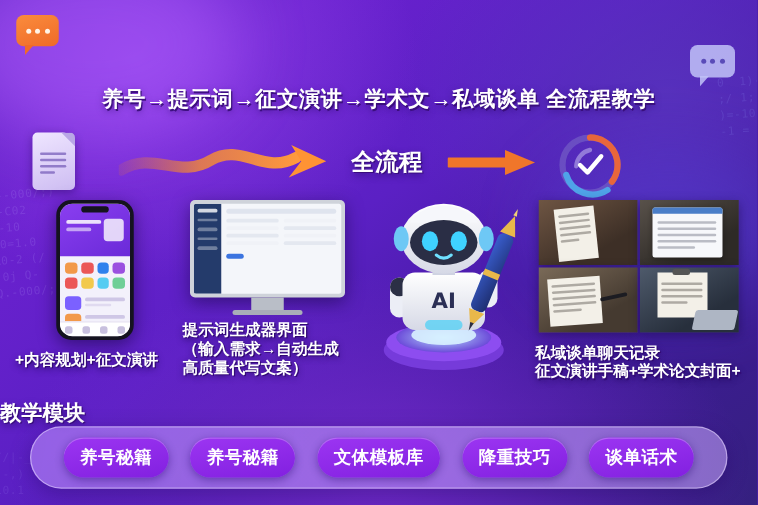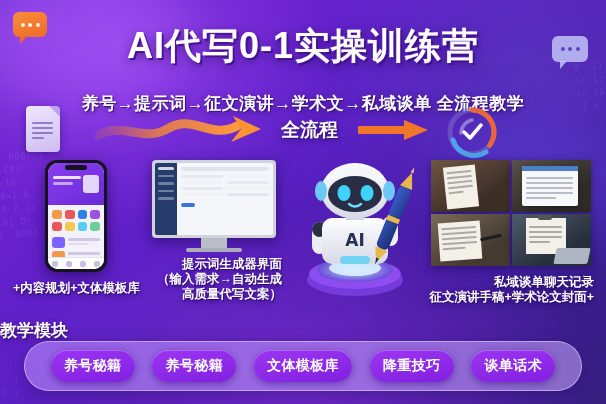--- a/index.html
+++ b/index.html
@@ -81,21 +81,20 @@
     position:absolute; left:0; right:0; top:22px; text-align:center;
     color:#ffffff; font-size:36px; font-weight:bold;
     letter-spacing:1px;
     text-shadow:0 0 1px #a15cff, 2px 2px 0 rgba(60,15,130,.85),
                 0 3px 10px rgba(40,8,100,.7);
   }
   .subhead {
     position:absolute; left:0; right:0; top:68px; text-align:center;
     color:#ffffff; font-size:17px; font-weight:bold; letter-spacing:.5px;
     text-shadow:1px 1px 0 rgba(55,12,120,.9), 0 2px 6px rgba(40,8,100,.6);
-    margin-top:24px;
   }
 
   
   .band { position:absolute; left:0; right:0; top:100px; height:62px; }
   .doc-icon {
     position:absolute; left:26px; top:6px;
     width:34px; height:46px; border-radius:4px 10px 4px 4px;
     background:linear-gradient(160deg,#efe6ff,#cdbcf2);
     box-shadow:0 2px 8px rgba(30,5,80,.45);
   }
@@ -120,21 +119,21 @@
     text-shadow:1px 1px 0 rgba(55,12,120,.9), 0 2px 6px rgba(30,6,90,.6);
   }
   .arrow2 { position:absolute; left:358px; top:19px; }
   .ring { position:absolute; left:443px; top:3px; }
 
   
   .cards { position:absolute; left:0; right:0; top:160px; height:150px; }
 
   .cap {
     color:#ffffff; font-weight:bold; font-size:12.5px; line-height:15px;
-    text-align:right;
+    text-align:left;
     text-shadow:1px 1px 0 rgba(50,10,115,.95), 0 2px 5px rgba(30,6,90,.7);
   }
 
   
   .phone-col { position:absolute; left:12px; top:0; width:128px; }
   .phone {
     width:62px; height:112px; margin:0 auto;
     background:#15131f; border-radius:12px; padding:3px;
     box-shadow:0 4px 14px rgba(20,4,60,.55);
   }
@@ -275,21 +274,20 @@
         <i></i>
     </div>
   </div>
 
   <div class="chat-blue">
     <i></i>
       <i></i>
       <i></i>
   </div>
 
-  <div class="headline">AI代写0-1实操训练营</div>
   <div class="subhead">养号→提示词→征文演讲→学术文→私域谈单 全流程教学</div>
 
   <div class="band">
 
     <div class="doc-icon">
       <span></span>
         <span></span>
         <span></span>
         <span></span>
     </div>
@@ -361,21 +359,21 @@
           </div>
           <div class="ph-tab">
             <i></i>
               <i></i>
               <i></i>
               <i></i>
           </div>
         </div>
       </div>
       <div class="cap" style="margin-top:9px">
-        <div>+内容规划+文体模板库</div>
+        <div>+内容规划+征文演讲</div>
       </div>
     </div>
 
     <div class="mon-col">
       <div class="monitor">
         <div class="mon-scr">
           <div class="mon-in">
             <div class="mon-side">
               <i></i>
                 <i></i>

